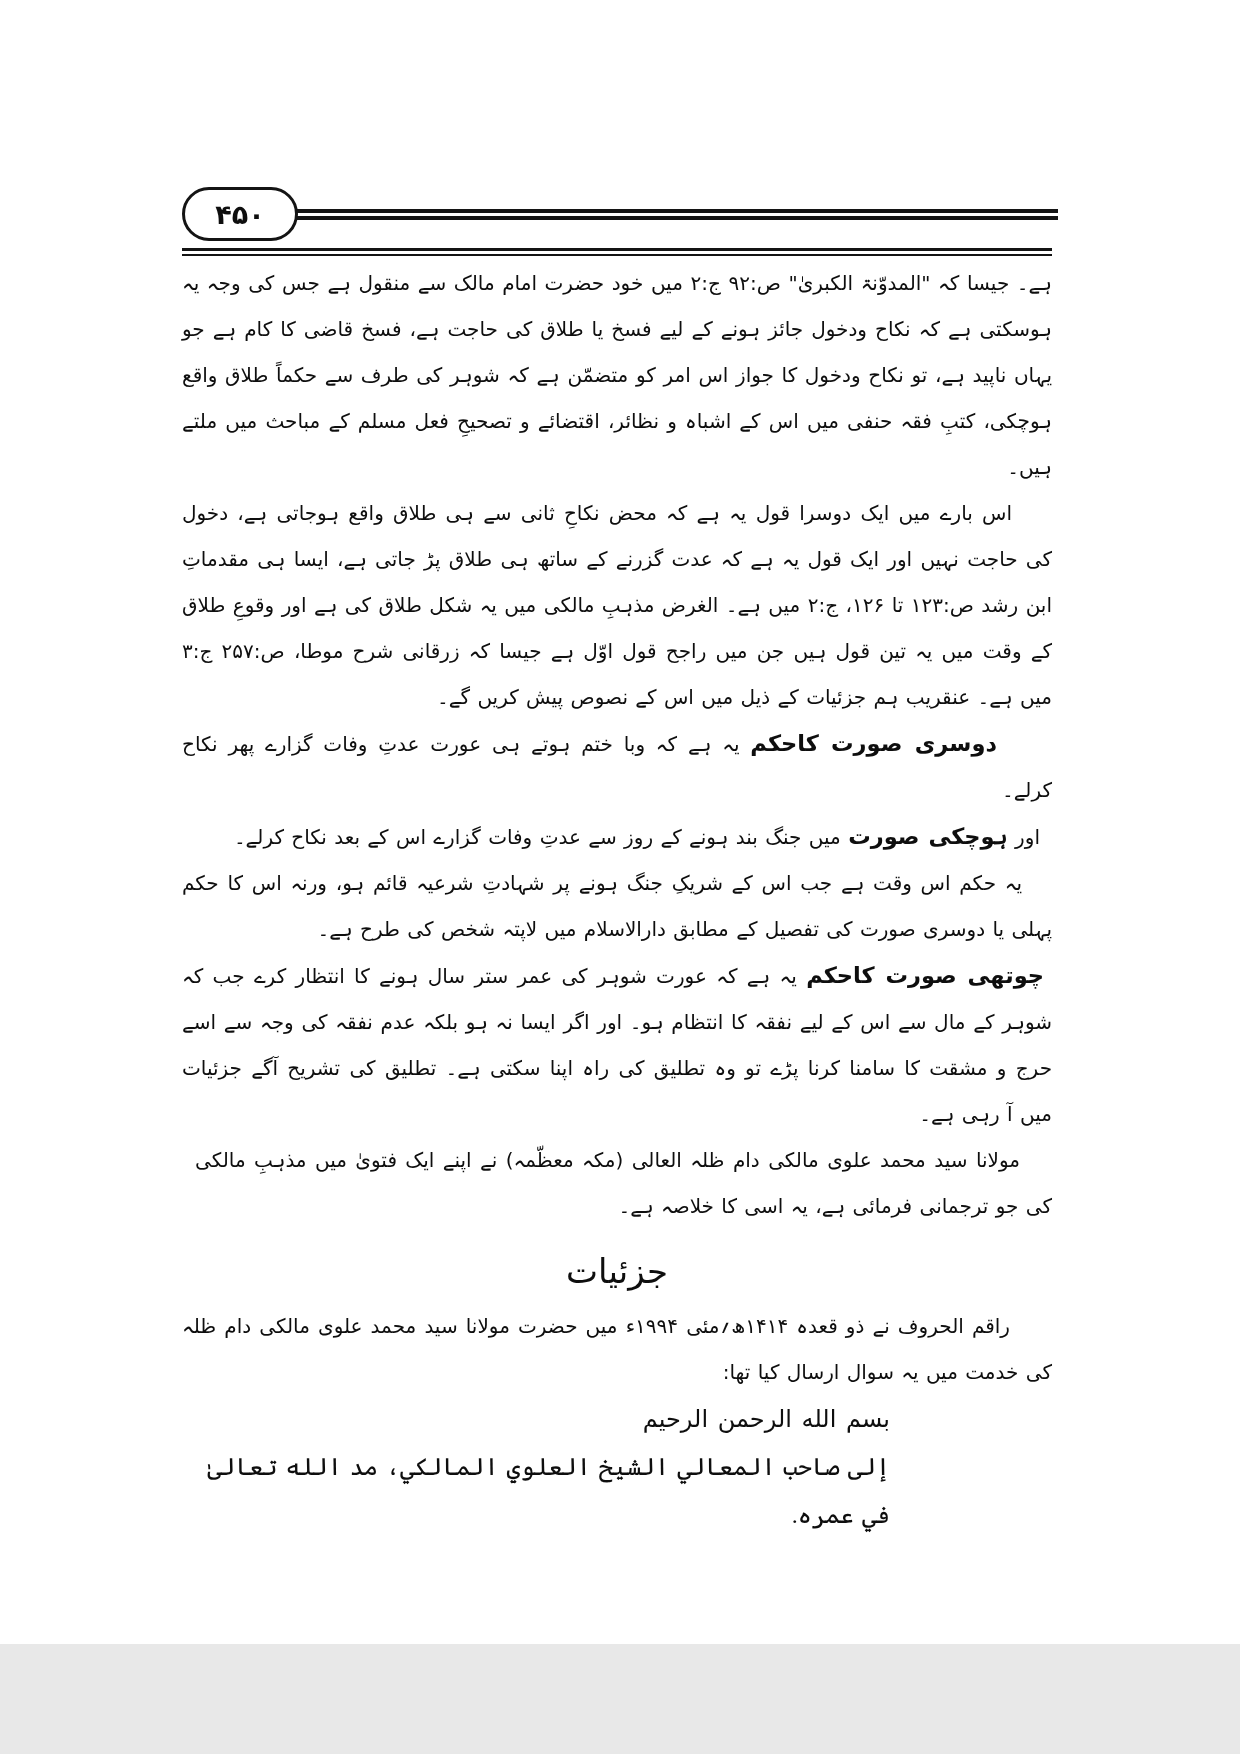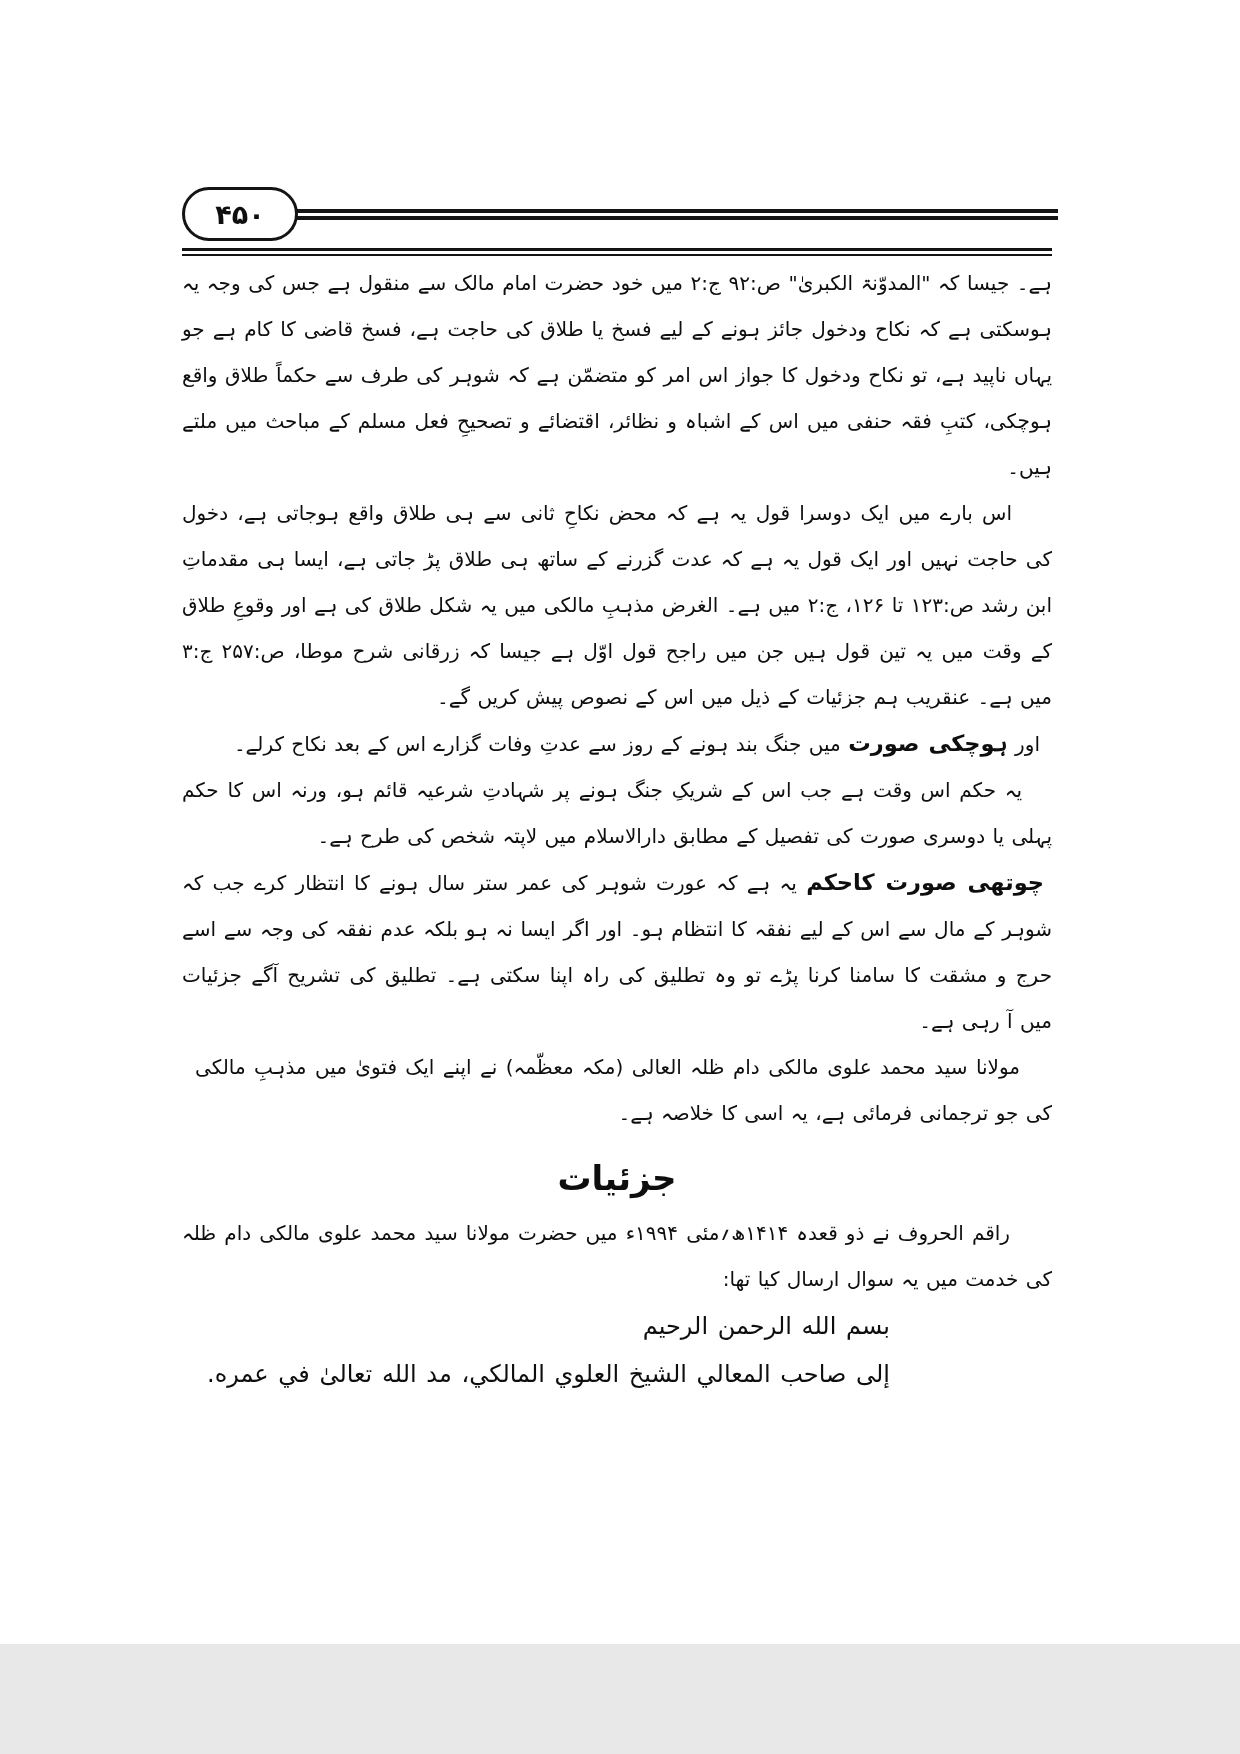--- a/index.html
+++ b/index.html
@@ -74,21 +74,21 @@
   }
   p.body .lead{
     font-weight:bold;
     font-size:22.5px;
   }
   h2.section-heading{
     margin:16px 0 6px 0;
     text-align:center;
     font-size:34px;
     line-height:52px;
-    font-weight:bold;
+    font-weight:normal;
   }
   p.arabic{
     font-size:24px;
     line-height:48px;
     text-align:right;
     word-spacing:2px;
   }
 </style>
 </head>
 <body>
@@ -100,23 +100,24 @@
       <span>۴۵۰</span>
     </div>
     <div class="connector"></div>
   </div>
 
   <div class="toprule"></div>
 
   <div class="content" id="content">
       <p class="body"><span>ہے۔ جیسا کہ "المدوّنۃ الکبریٰ" ص:۹۲ ج:۲ میں خود حضرت امام مالک سے منقول ہے جس کی وجہ یہ ہوسکتی ہے کہ نکاح ودخول جائز ہونے کے لیے فسخ یا طلاق کی حاجت ہے، فسخ قاضی کا کام ہے جو یہاں ناپید ہے، تو نکاح ودخول کا جواز اس امر کو متضمّن ہے کہ شوہر کی طرف سے حکماً طلاق واقع ہوچکی، کتبِ فقہ حنفی میں اس کے اشباہ و نظائر، اقتضائے و تصحیحِ فعل مسلم کے مباحث میں ملتے ہیں۔</span></p>
       <p class="body" style="text-indent: 40px;"><span>اس بارے میں ایک دوسرا قول یہ ہے کہ محض نکاحِ ثانی سے ہی طلاق واقع ہوجاتی ہے، دخول کی حاجت نہیں اور ایک قول یہ ہے کہ عدت گزرنے کے ساتھ ہی طلاق پڑ جاتی ہے، ایسا ہی مقدماتِ ابن رشد ص:۱۲۳ تا ۱۲۶، ج:۲ میں ہے۔ الغرض مذہبِ مالکی میں یہ شکل طلاق کی ہے اور وقوعِ طلاق کے وقت میں یہ تین قول ہیں جن میں راجح قول اوّل ہے جیسا کہ زرقانی شرح موطا، ص:۲۵۷ ج:۳ میں ہے۔ عنقریب ہم جزئیات کے ذیل میں اس کے نصوص پیش کریں گے۔</span></p>
+      <p class="body" style="text-indent: 55px;"><span class="lead">دوسری صورت کاحکم</span><span> یہ ہے کہ وبا ختم ہوتے ہی عورت عدتِ وفات گزارے پھر نکاح کرلے۔</span></p>
       <p class="body" style="text-indent: 12px;"><span>اور </span><span class="lead">ہوچکی صورت</span><span> میں جنگ بند ہونے کے روز سے عدتِ وفات گزارے اس کے بعد نکاح کرلے۔</span></p>
       <p class="body" style="text-indent: 30px;"><span>یہ حکم اس وقت ہے جب اس کے شریکِ جنگ ہونے پر شہادتِ شرعیہ قائم ہو، ورنہ اس کا حکم پہلی یا دوسری صورت کی تفصیل کے مطابق دارالاسلام میں لاپتہ شخص کی طرح ہے۔</span></p>
       <p class="body" style="text-indent: 8px;"><span class="lead">چوتھی صورت کاحکم</span><span> یہ ہے کہ عورت شوہر کی عمر ستر سال ہونے کا انتظار کرے جب کہ شوہر کے مال سے اس کے لیے نفقہ کا انتظام ہو۔ اور اگر ایسا نہ ہو بلکہ عدم نفقہ کی وجہ سے اسے حرج و مشقت کا سامنا کرنا پڑے تو وہ تطلیق کی راہ اپنا سکتی ہے۔ تطلیق کی تشریح آگے جزئیات میں آ رہی ہے۔</span></p>
       <p class="body" style="text-indent: 32px; margin-left: 13px;"><span>مولانا سید محمد علوی مالکی دام ظلہ العالی (مکہ معظّمہ) نے اپنے ایک فتویٰ میں مذہبِ مالکی کی جو ترجمانی فرمائی ہے، یہ اسی کا خلاصہ ہے۔</span></p>
       <h2 class="section-heading"><span>جزئیات</span></h2>
       <p class="body" style="text-indent: 42px;"><span>راقم الحروف نے ذو قعدہ ۱۴۱۴ھ؍مئی ۱۹۹۴ء میں حضرت مولانا سید محمد علوی مالکی دام ظلہ کی خدمت میں یہ سوال ارسال کیا تھا:</span></p>
       <p class="arabic" style="padding-right: 162px;"><span>بسم الله الرحمن الرحيم</span></p>
-      <p class="arabic" style="padding-right: 162px;"><span>إلى صاحب المعالي الشيخ العلوي المالكي، مد الله تعالىٰ في عمره.</span></p>
+      <p class="arabic" style="padding-right: 162px; font-family: Liberation Serif, serif;"><span>إلى صاحب المعالي الشيخ العلوي المالكي، مد الله تعالىٰ في عمره.</span></p>
     </div>
 
 </div>
 
 </body></html>

